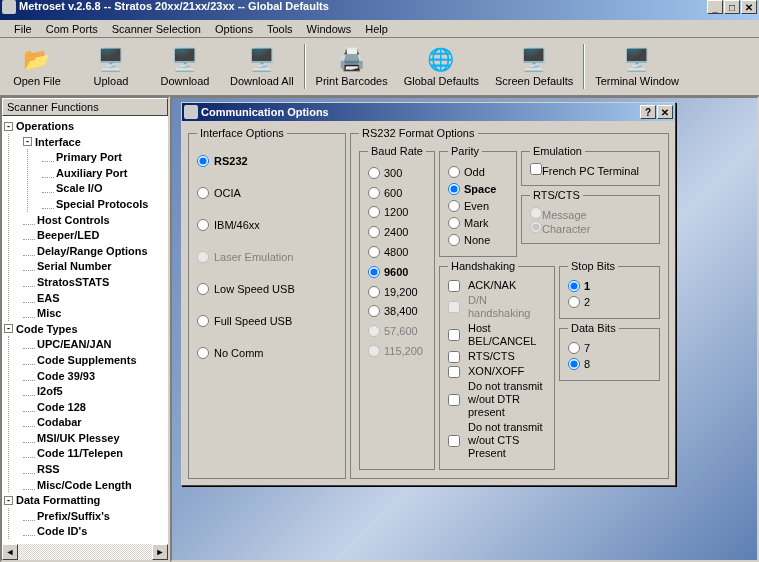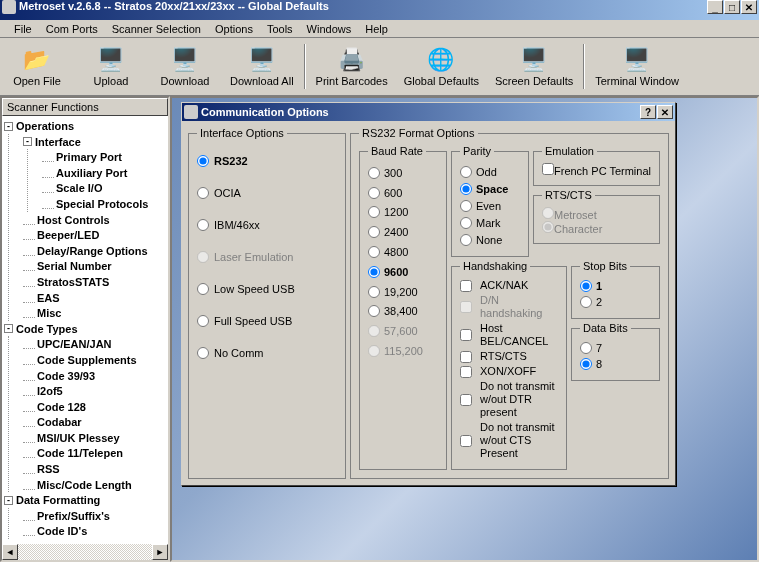--- a/index.html
+++ b/index.html
@@ -29,21 +29,21 @@
 .child-window { position: absolute; top: 4px; left: 9px; width: 495px; background: #d4d0c8; border: 1px solid; border-color: #d4d0c8 #404040 #404040 #d4d0c8; box-shadow: 1px 1px 0 #000; }
 .child-title { background: linear-gradient(to right, #0a246a, #a6caf0); height: 18px; display: flex; align-items: center; padding: 0 2px; color: white; font-weight: bold; }
 .child-title-icon { width: 14px; height: 14px; margin-right: 3px; background: #ccc; border-radius: 2px; }
 .child-title-text { flex: 1; }
 .child-body { padding: 6px; display: flex; gap: 4px; }
 fieldset { border: 1px solid #808080; padding: 6px 8px 8px; border-radius: 0; background: #d4d0c8; }
 fieldset > legend { padding: 0 3px; font-size: 11px; }
 .interface-opts { width: 158px; }
 .interface-opts .opt { display: flex; align-items: center; gap: 5px; height: 32px; }
 .rs232-panel { flex: 1; display: flex; gap: 4px; }
-.baud-col { width: 88px; }
+.baud-col { width: 76px; }
 .baud-col .opt { display: flex; align-items: center; gap: 4px; height: 19.8px; }
 .right-col { flex: 1; display: flex; flex-direction: column; gap: 3px; }
 .row-top { display: flex; gap: 4px; }
 .parity-box { width: 78px; }
 .parity-box .opt { display: flex; align-items: center; gap: 4px; height: 17px; }
 .emu-rts { flex: 1; display: flex; flex-direction: column; gap: 3px; }
 .row-bot { display: flex; gap: 4px; }
 .hand-box { width: 116px; }
 .hand-box .opt { display: flex; align-items: center; gap: 8px; line-height: 13px; padding: 1px 0; }
 .sd-col { flex: 1; display: flex; flex-direction: column; gap: 3px; }
@@ -284,21 +284,21 @@
                 <div class="emu-rts">
                   <fieldset>
                     <legend>Emulation</legend>
                     <div id="emu-opts">
                         <div class="opt"><input type="checkbox" name="emu" style=""><span class="">French PC Terminal</span></div>
                       </div>
                   </fieldset>
                   <fieldset>
                     <legend>RTS/CTS</legend>
                     <div id="rtscts-opts">
-                        <div class="opt disabled"><input type="radio" name="rtscts" disabled="" style=""><span class="">Metroset</span></div>
+                        <div class="opt disabled"><input type="radio" name="rtscts" disabled="" style=""><span class="">Message</span></div>
                         <div class="opt disabled"><input type="radio" name="rtscts" checked="" disabled="" style=""><span class="">Character</span></div>
                       </div>
                   </fieldset>
                 </div>
               </div>
               <div class="row-bot">
                 <fieldset class="hand-box">
                   <legend>Handshaking</legend>
                   <div id="hand-opts">
                       <div class="opt">

